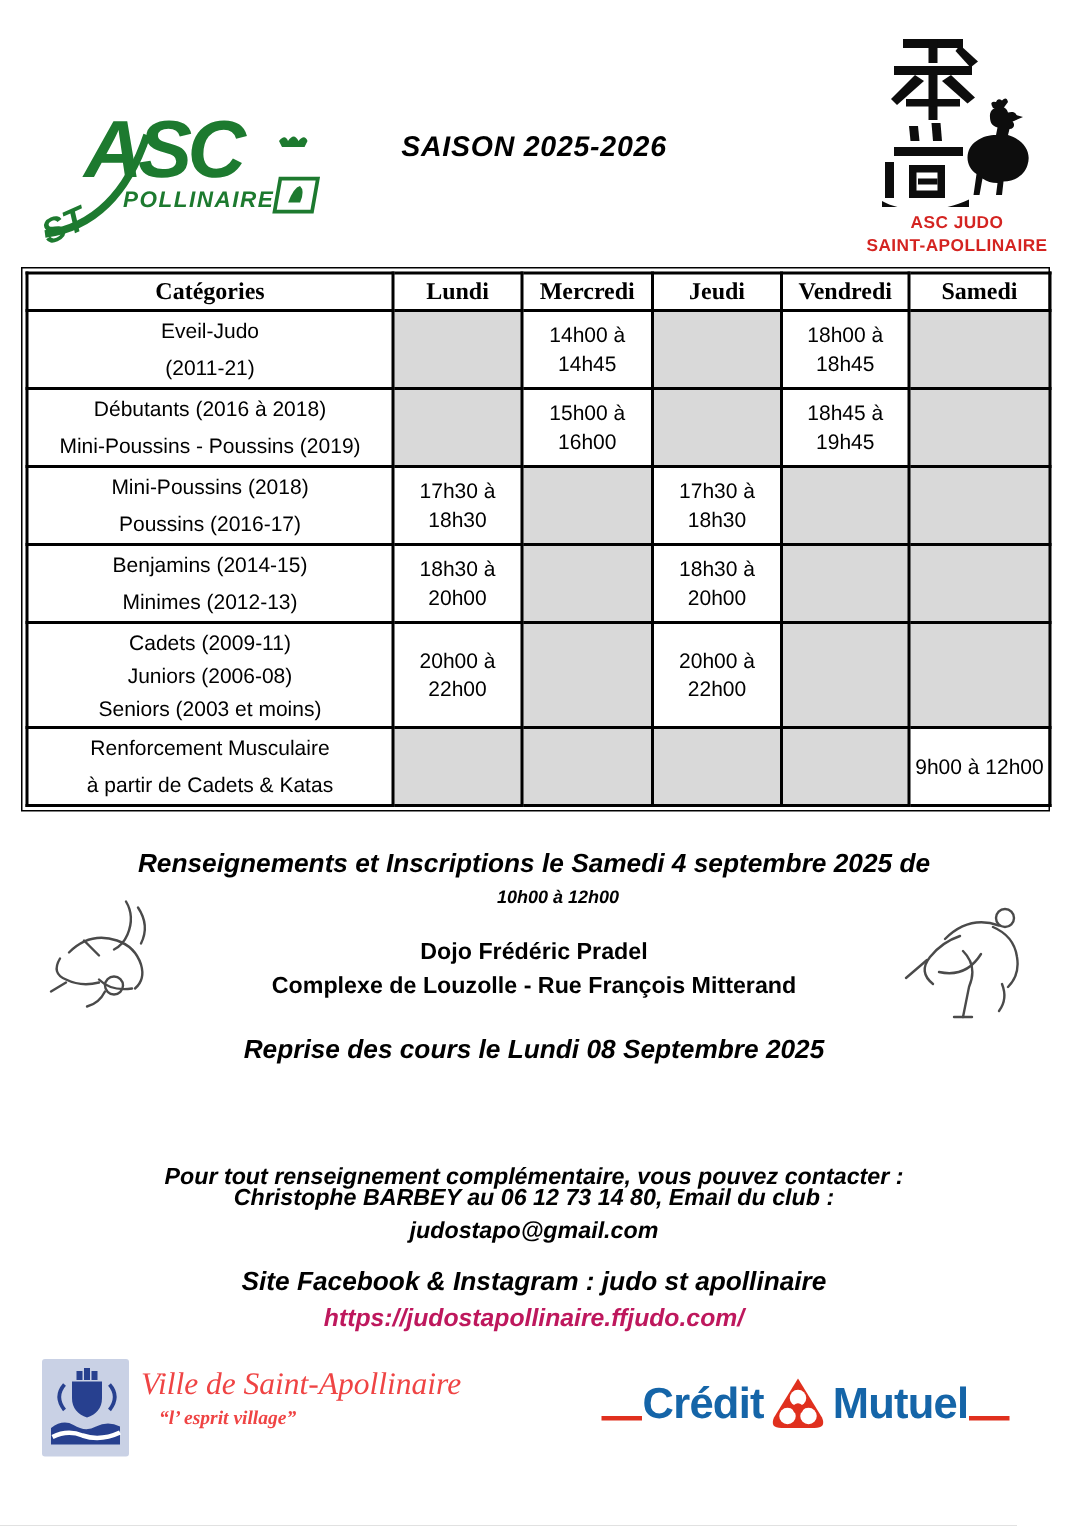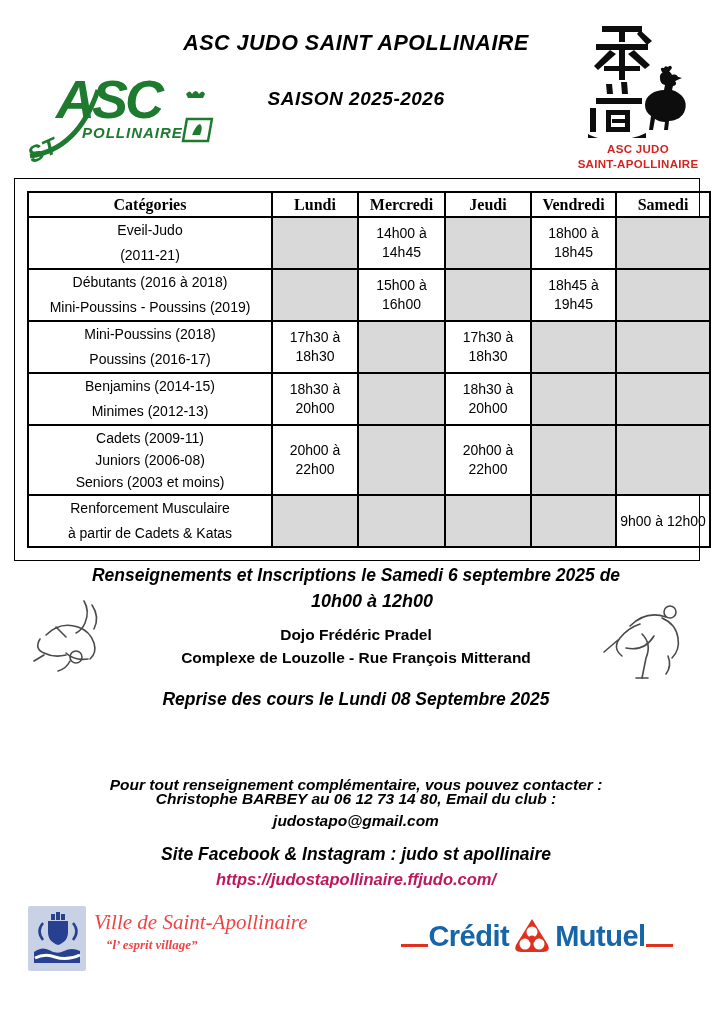--- a/index.html
+++ b/index.html
@@ -8,38 +8,38 @@
     position:relative; width:712px; height:1017px; margin:0 auto;
     background:#ffffff; overflow:hidden; color:#000;
     font-family:"Liberation Sans", sans-serif;
   }
   .cline { position:absolute; left:0; right:0; text-align:center; }
   .bi { font-weight:bold; font-style:italic; }
   .b  { font-weight:bold; }
   .title   { top:31px;  font-size:21.5px; letter-spacing:.5px; }
   .season  { top:88px;  font-size:19px; letter-spacing:.5px; }
   .insc1   { top:565px; font-size:17.5px; }
-  .insc2   { top:591px; font-size:18px;margin-left:32px; }
+  .insc2   { top:591px; font-size:12px;margin-left:32px; }
   .dojo    { top:626px; font-size:15.5px; }
   .addr    { top:649px; font-size:15.5px; }
   .reprise { top:689px; font-size:17.5px; }
   .cintro  { top:776px; font-size:15.5px; }
   .cline1  { top:790px; font-size:15.5px; }
   .cemail  { top:812px; font-size:15.5px; }
   .social  { top:844px; font-size:17.5px; }
   .website { top:870px; font-size:16.5px; color:#be185d; text-decoration:none; display:block; }
 
   
   .club-logo { position:absolute; left:26px; top:56px; width:192px; height:108px; }
   .kanji-logo { position:absolute; left:572px; top:20px; width:132px; text-align:center; }
   .kanji-logo svg { display:block; margin:0 auto; }
   .kanji-caption { color:#d42421; font-weight:bold; font-size:11.5px; line-height:15px; letter-spacing:.3px; margin-top:4px; }
 
   
-  .tbl-wrap { position:absolute; left:14px; top:178px; width:686px; border:1px solid #000; padding:12px; background:#fff; }
+  .tbl-wrap { position:absolute; left:14px; top:178px; width:686px; border:1px solid #000; padding:2px; background:#fff; }
   table { border-collapse:collapse; width:100%; table-layout:fixed; }
   th, td { border:2px solid #000; text-align:center; vertical-align:middle; padding:0; }
   th { font-family:"Liberation Serif", serif; font-size:16px; font-weight:bold; height:25px; }
   td { font-size:14px; }
   td.gray { background:#d9d9d9; }
   td.time { line-height:19px; padding:1px 3px; }
   td.cat .line { line-height:25px; }
   tr.r4 td.cat .line { line-height:22px; }
   tr.r0 td { height:52px; } tr.r1 td { height:49px; } tr.r2 td { height:49px; }
   tr.r3 td { height:51px; } tr.r4 td { height:70px; } tr.r5 td { height:49px; }
@@ -56,21 +56,20 @@
   .cm-logo { position:absolute; left:378px; top:916px; width:318px; display:flex; align-items:center; justify-content:center; }
   .cm-dash { width:27px; height:3px; background:#e0301e; align-self:flex-end; margin-bottom:9px; }
   .cm-word { color:#1565a8; font-size:29px; font-weight:bold; letter-spacing:-0.5px; }
   .cm-emblem { margin:0 2px; }
 </style>
 </head>
 <body>
 
 <div class="page">
 
-  <div class="cline title bi">ASC JUDO SAINT APOLLINAIRE</div>
   <div class="cline season bi">SAISON 2025-2026</div>
 
   <div class="club-logo">
     <svg width="192" height="108" viewBox="0 0 192 108">
       <path d="M4,100 C34,96 58,76 72,34" stroke="#1d7a2f" stroke-width="5" fill="none"></path>
       <text x="30" y="62" font-size="54" font-weight="bold" font-style="italic" letter-spacing="-3" fill="#1d7a2f">ASC</text>
       <text x="2" y="104" font-size="23" font-weight="bold" font-style="italic" fill="#1d7a2f" transform="rotate(-24 12 96)">ST</text>
       <text x="56" y="82" font-size="15" font-weight="bold" font-style="italic" letter-spacing="1" fill="#1d7a2f">POLLINAIRE</text>
       <g transform="skewX(-10)">
         <rect x="172" y="63" width="25" height="22" fill="#fff" stroke="#1d7a2f" stroke-width="2.5"></rect>
@@ -199,21 +198,21 @@
         <td class="gray"></td>
         <td class="gray"></td>
         <td class="gray"></td>
         <td class="gray"></td>
         <td class="time">9h00 à 12h00</td>
       </tr>
     </tbody>
       </table>
   </div>
 
-  <div class="cline insc1 bi">Renseignements et Inscriptions le Samedi 6 septembre 2025 de</div>
+  <div class="cline insc1 bi">Renseignements et Inscriptions le Samedi 4 septembre 2025 de</div>
   <div class="cline insc2 bi">10h00 à 12h00</div>
 
   <div class="sketch-left">
     <svg width="110" height="85" viewBox="0 0 110 85" fill="none" stroke="#4a4a4a" stroke-width="1.6" stroke-linecap="round">
       <path d="M58,4 q6,10 1,22 q-3,7 -9,10"></path>
       <path d="M66,8 q8,12 2,24"></path>
       <circle cx="50" cy="60" r="6"></circle>
       <path d="M20,38 q14,-14 32,-8 q12,4 16,16 q3,10 -4,16"></path>
       <path d="M14,42 q-6,10 4,14 q10,5 22,2"></path>
       <path d="M40,56 q8,8 22,6"></path>

